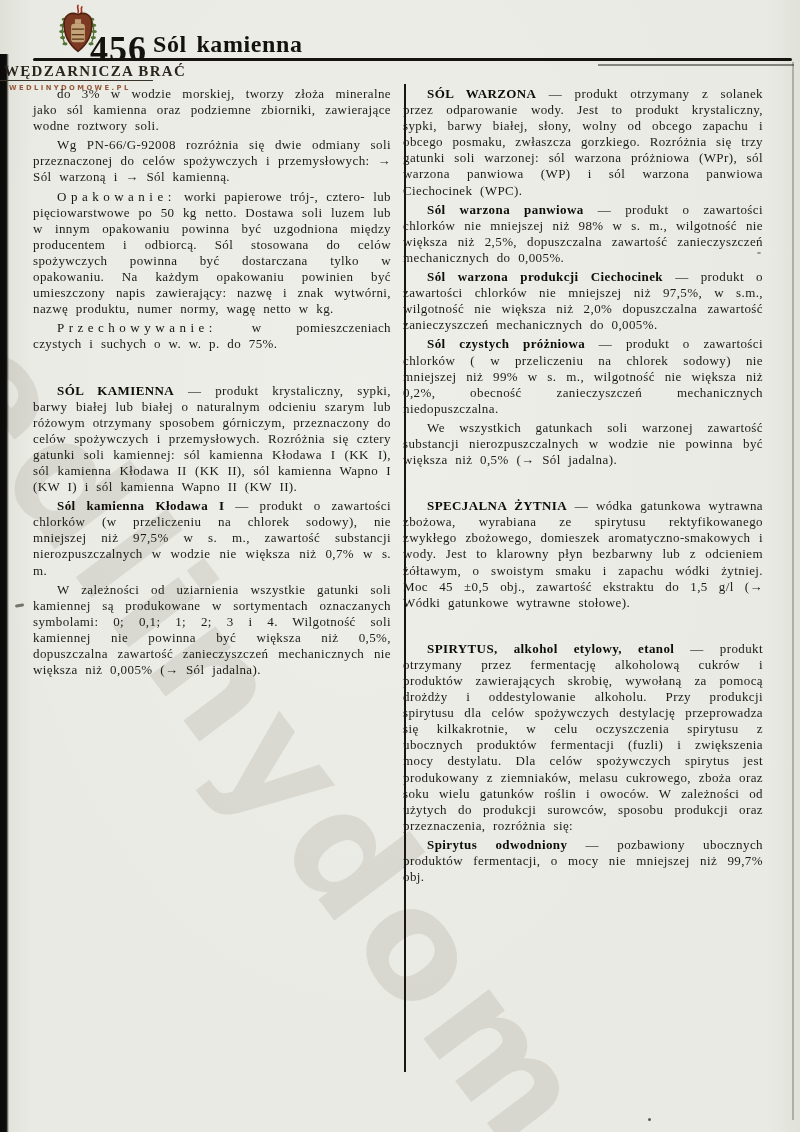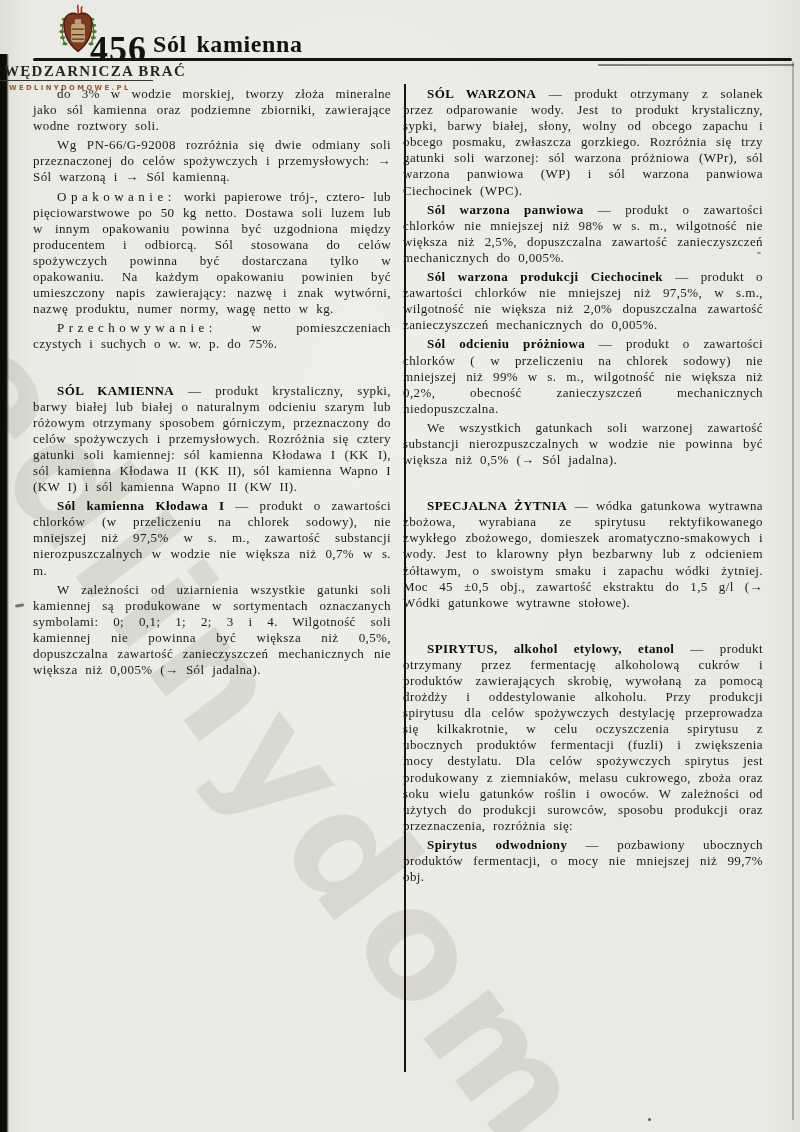--- a/index.html
+++ b/index.html
@@ -101,20 +101,20 @@
       <p class="para"><b class="lead spaced">Opakowanie:</b> <span>worki papierowe trój-, cztero- lub pięciowarstwowe po 50 kg netto. Dostawa soli luzem lub w innym opakowaniu powinna być uzgodniona między producentem i odbiorcą. Sól stosowana do celów spożywczych powinna być dostarczana tylko w opakowaniu. Na każdym opakowaniu powinien być umieszczony napis zawierający: nazwę i znak wytwórni, nazwę produktu, numer normy, wagę netto w kg.</span></p>
       <p class="para"><b class="lead spaced">Przechowywanie:</b> <span>w pomieszczeniach czystych i suchych o w. w. p. do 75%.</span></p>
       <p class="para gap"><b class="lead bold">SÓL KAMIENNA</b> <span>— produkt krystaliczny, sypki, barwy białej lub białej o naturalnym odcieniu szarym lub różowym otrzymany sposobem górniczym, przeznaczony do celów spożywczych i przemysłowych. Rozróżnia się cztery gatunki soli kamiennej: sól kamienna Kłodawa I (KK I), sól kamienna Kłodawa II (KK II), sól kamienna Wapno I (KW I) i sól kamienna Wapno II (KW II).</span></p>
       <p class="para"><b class="lead bold">Sól kamienna Kłodawa I</b> <span>— produkt o zawartości chlorków (w przeliczeniu na chlorek sodowy), nie mniejszej niż 97,5% w s. m., zawartość substancji nierozpuszczalnych w wodzie nie większa niż 0,7% w s. m.</span></p>
       <p class="para"><span>W zależności od uziarnienia wszystkie gatunki soli kamiennej są produkowane w sortymentach oznaczanych symbolami: 0; 0,1; 1; 2; 3 i 4. Wilgotność soli kamiennej nie powinna być większa niż 0,5%, dopuszczalna zawartość zanieczyszczeń mechanicznych nie większa niż 0,005% (→ Sól jadalna).</span></p>
     </div>
   <div class="col col-right" id="col-right">
       <p class="para"><b class="lead bold">SÓL WARZONA</b> <span>— produkt otrzymany z solanek przez odparowanie wody. Jest to produkt krystaliczny, sypki, barwy białej, słony, wolny od obcego zapachu i obcego posmaku, zwłaszcza gorzkiego. Rozróżnia się trzy gatunki soli warzonej: sól warzona próżniowa (WPr), sól warzona panwiowa (WP) i sól warzona panwiowa Ciechocinek (WPC).</span></p>
       <p class="para"><b class="lead bold">Sól warzona panwiowa</b> <span>— produkt o zawartości chlorków nie mniejszej niż 98% w s. m., wilgotność nie większa niż 2,5%, dopuszczalna zawartość zanieczyszczeń mechanicznych do 0,005%.</span></p>
       <p class="para"><b class="lead bold">Sól warzona produkcji Ciechocinek</b> <span>— produkt o zawartości chlorków nie mniejszej niż 97,5%, w s.m., wilgotność nie większa niż 2,0% dopuszczalna zawartość zanieczyszczeń mechanicznych do 0,005%.</span></p>
-      <p class="para"><b class="lead bold">Sól odcieniu próżniowa</b> <span>— produkt o zawartości chlorków ( w przeliczeniu na chlorek sodowy) nie mniejszej niż 99% w s. m., wilgotność nie większa niż 0,2%, obecność zanieczyszczeń mechanicznych niedopuszczalna.</span></p>
+      <p class="para"><b class="lead bold">Sól czystych próżniowa</b> <span>— produkt o zawartości chlorków ( w przeliczeniu na chlorek sodowy) nie mniejszej niż 99% w s. m., wilgotność nie większa niż 0,2%, obecność zanieczyszczeń mechanicznych niedopuszczalna.</span></p>
       <p class="para"><span>We wszystkich gatunkach soli warzonej zawartość substancji nierozpuszczalnych w wodzie nie powinna być większa niż 0,5% (→ Sól jadalna).</span></p>
       <p class="para gap"><b class="lead bold">SPECJALNA ŻYTNIA</b> <span>— wódka gatunkowa wytrawna zbożowa, wyrabiana ze spirytusu rektyfikowanego zwykłego zbożowego, domieszek aromatyczno-smakowych i wody. Jest to klarowny płyn bezbarwny lub z odcieniem żółtawym, o swoistym smaku i zapachu wódki żytniej. Moc 45 ±0,5 obj., zawartość ekstraktu do 1,5 g/l (→ Wódki gatunkowe wytrawne stołowe).</span></p>
       <p class="para gap"><b class="lead bold">SPIRYTUS, alkohol etylowy, etanol</b> <span>— produkt otrzymany przez fermentację alkoholową cukrów i produktów zawierających skrobię, wywołaną za pomocą drożdży i oddestylowanie alkoholu. Przy produkcji spirytusu dla celów spożywczych destylację przeprowadza się kilkakrotnie, w celu oczyszczenia spirytusu z ubocznych produktów fermentacji (fuzli) i zwiększenia mocy destylatu. Dla celów spożywczych spirytus jest produkowany z ziemniaków, melasu cukrowego, zboża oraz soku wielu gatunków roślin i owoców. W zależności od użytych do produkcji surowców, sposobu produkcji oraz przeznaczenia, rozróżnia się:</span></p>
       <p class="para"><b class="lead bold">Spirytus odwodniony</b> <span>— pozbawiony ubocznych produktów fermentacji, o mocy nie mniejszej niż 99,7% obj.</span></p>
     </div>
 
 </div>
 
 </body></html>

